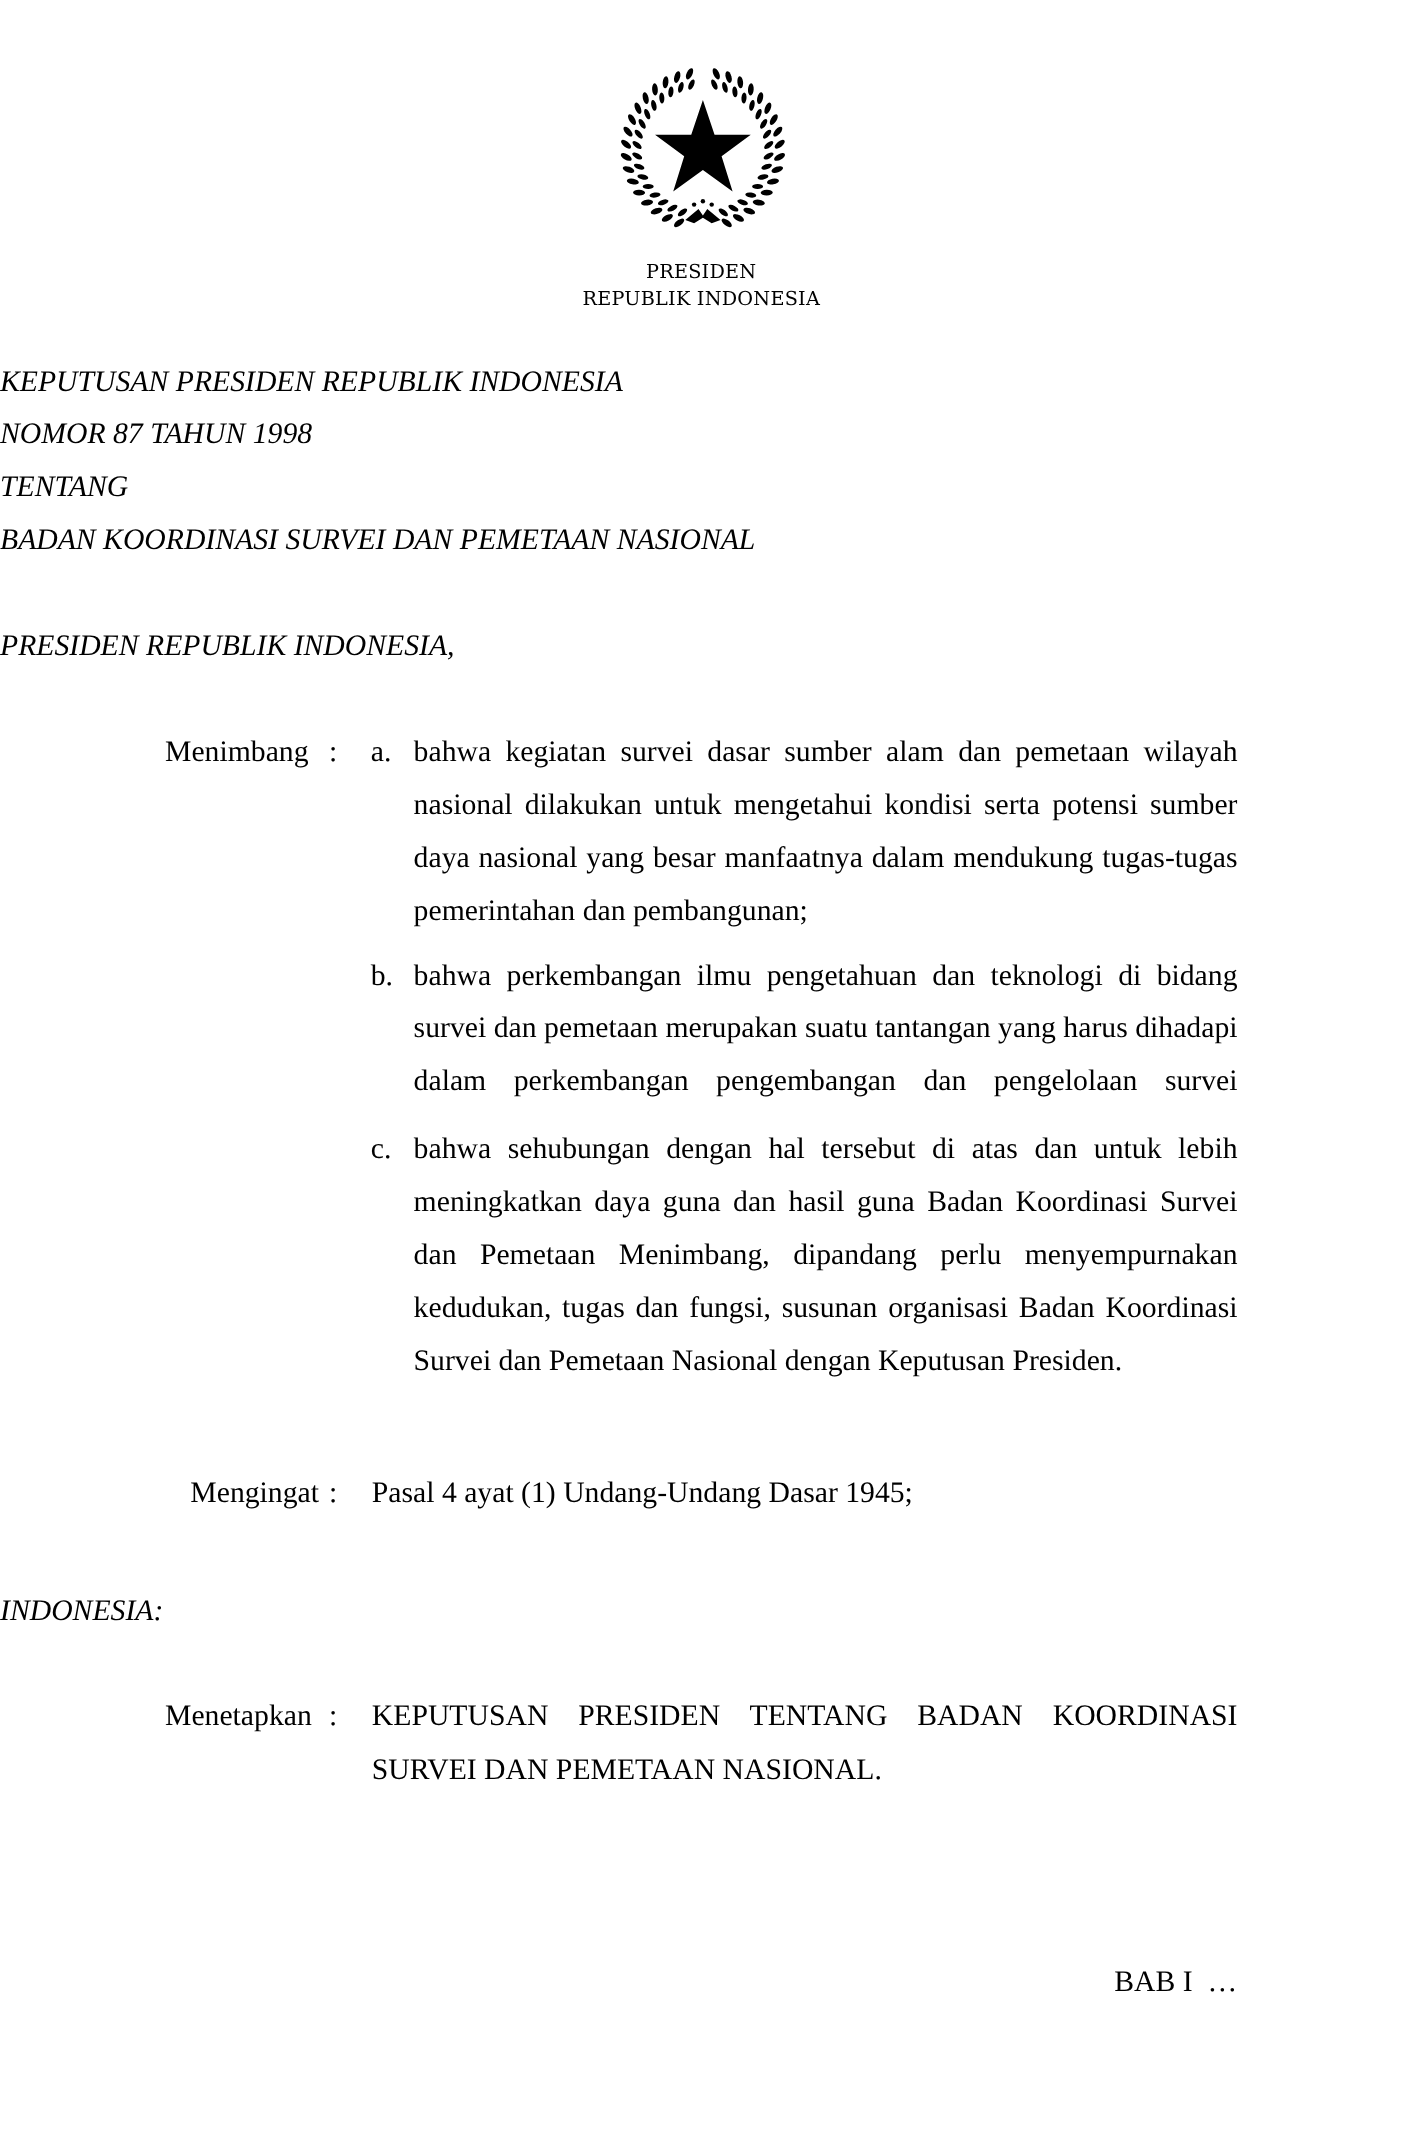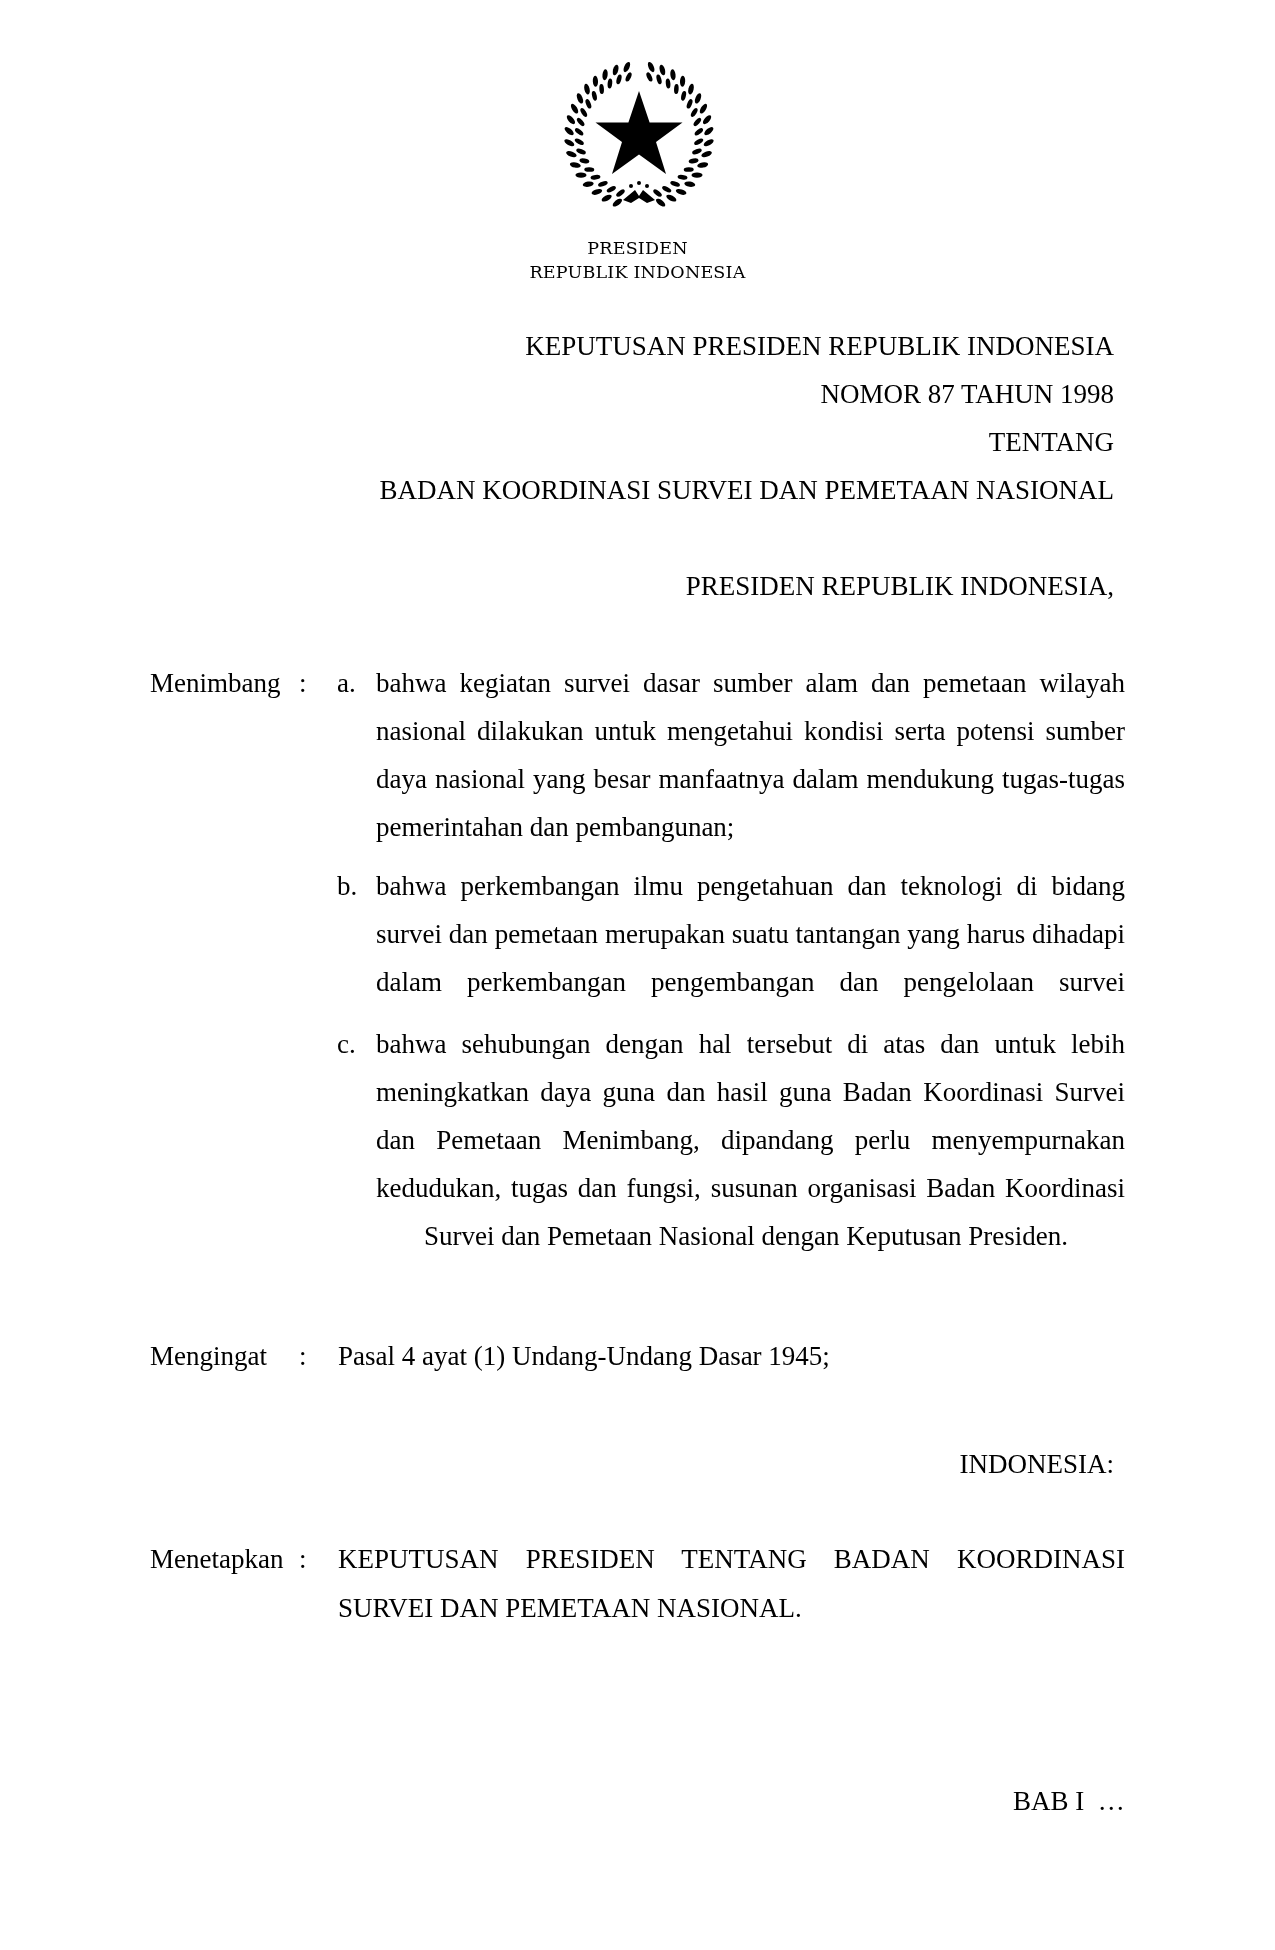--- a/index.html
+++ b/index.html
@@ -1,20 +1,20 @@
 <!DOCTYPE html>
 <html><head>
 <meta charset="utf-8">
 <style>
   html, body { margin: 0; padding: 0; background: #ffffff; }
   body { width: 1275px; height: 1950px; position: relative; overflow: hidden;
          font-family: "Liberation Serif", serif; color: #000; }
   .abs { position: absolute; }
   .line { font-size: 27px; line-height: 48px; height: 48px; white-space: nowrap; }
-  .center { left: 0; width: 1114px; text-align: right; }
+  .center { left: 0; width: 1114px; text-align: left; font-style: italic; }
   .just { text-align: justify; text-align-last: justify; white-space: normal; overflow: hidden; }
   .last { text-align: left; text-align-last: left; }
   .emblem { left: 561px; top: 58px; width: 156px; height: 156px; }
   .hdr { font-family: "DejaVu Serif", serif; font-size: 17.5px; line-height: 24px;
          left: 0; width: 1275px; text-align: center; letter-spacing: 0.2px; }
   .label { left: 150px; }
   .colon { left: 299px; }
   .marker { left: 337px; }
   .body-col { left: 376px; width: 749px; }
   .bodywide { left: 338px; width: 787px; }
@@ -129,23 +129,23 @@
 <div class="abs line marker" style="top:862px;">b.</div>
 <div class="abs line just body-col" style="top:862px;">bahwa perkembangan ilmu pengetahuan dan teknologi di bidang</div>
 <div class="abs line just body-col" style="top:910px;">survei dan pemetaan merupakan suatu tantangan yang harus dihadapi</div>
 <div class="abs line just body-col" style="top:958px;">dalam perkembangan pengembangan dan pengelolaan survei pemetaan;</div>
 
 <div class="abs line marker" style="top:1020px;">c.</div>
 <div class="abs line just body-col" style="top:1020px;">bahwa sehubungan dengan hal tersebut di atas dan untuk lebih</div>
 <div class="abs line just body-col" style="top:1068px;">meningkatkan daya guna dan hasil guna Badan Koordinasi Survei</div>
 <div class="abs line just body-col" style="top:1116px;">dan Pemetaan Menimbang, dipandang perlu menyempurnakan kembali</div>
 <div class="abs line just body-col" style="top:1164px;">kedudukan, tugas dan fungsi, susunan organisasi Badan Koordinasi</div>
-<div class="abs line just last body-col" style="top:1212px;margin-left:48px;">Survei dan Pemetaan Nasional dengan Keputusan Presiden.</div>
+<div class="abs line just last body-col" style="top:1212px;">Survei dan Pemetaan Nasional dengan Keputusan Presiden.</div>
 
-<div class="abs line label" style="top:1332px;">Mengingat</div>
+<div class="abs line label" style="top:1332px;margin-left:23px;">Mengingat</div>
 <div class="abs line colon" style="top:1332px;">:</div>
 <div class="abs line" style="top:1332px; left:338px;text-align:right;">Pasal 4 ayat (1) Undang-Undang Dasar 1945;</div>
 
 <div class="abs line center" style="top:1440px;">INDONESIA:</div>
 
 <div class="abs line label" style="top:1535px;">Menetapkan</div>
 <div class="abs line colon" style="top:1535px;">:</div>
 <div class="abs line just bodywide" style="top:1535px;">KEPUTUSAN PRESIDEN TENTANG BADAN KOORDINASI</div>
 <div class="abs line just last bodywide" style="top:1584px;">SURVEI DAN PEMETAAN NASIONAL.</div>
 

